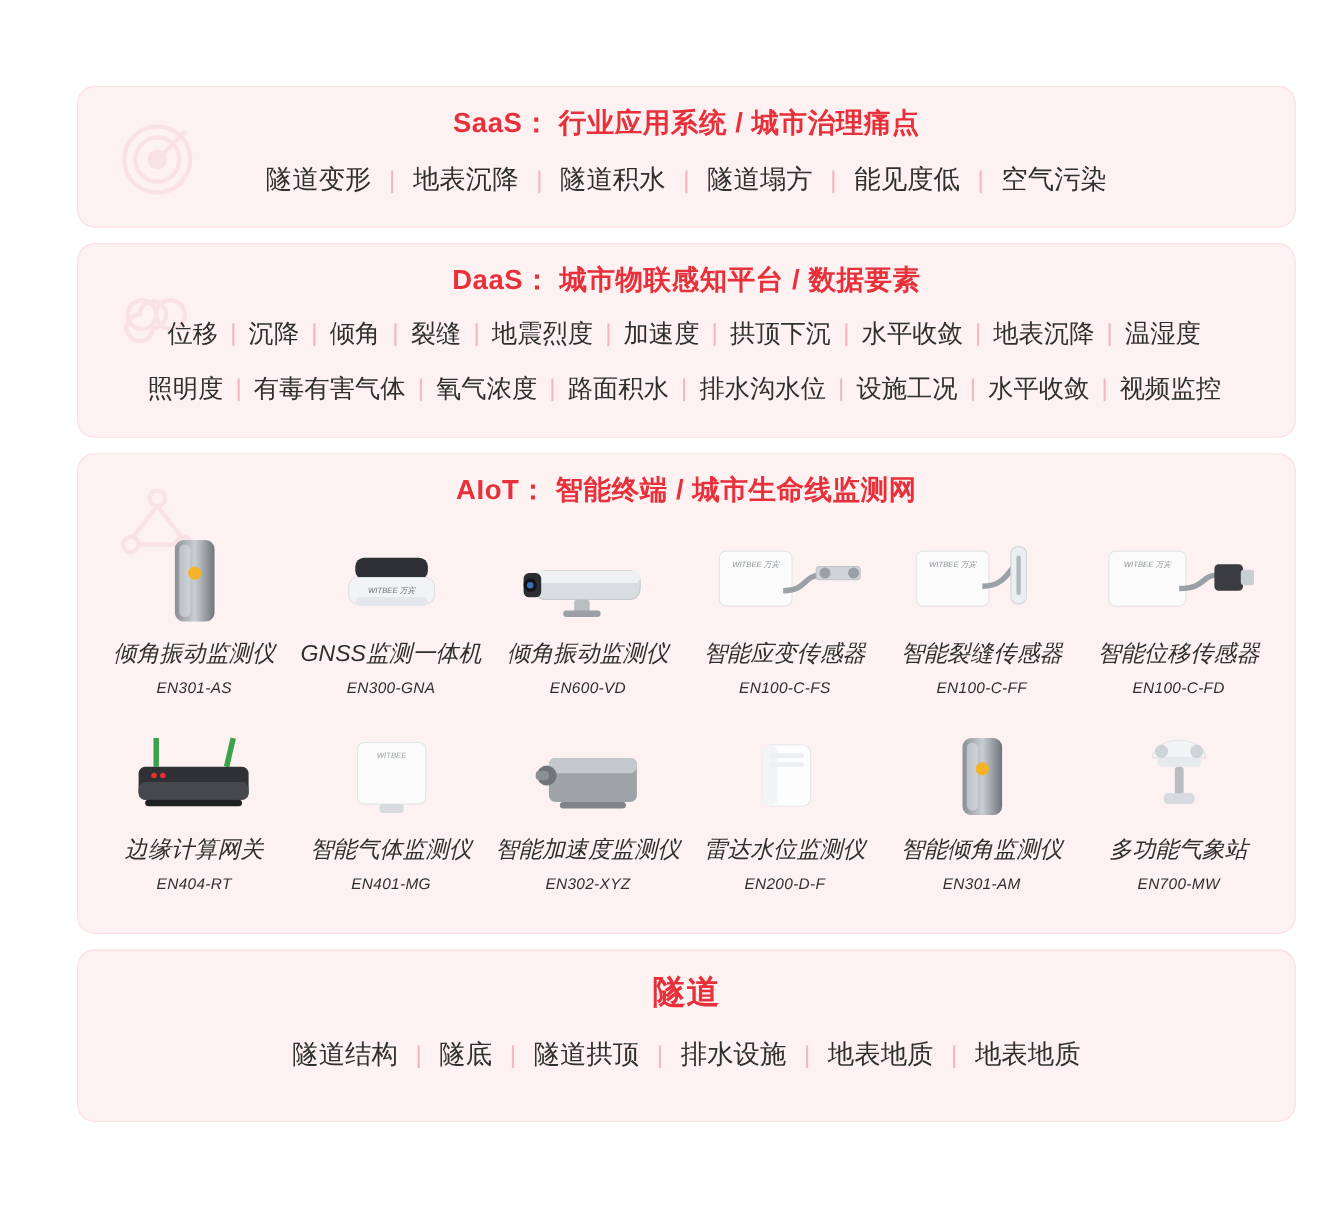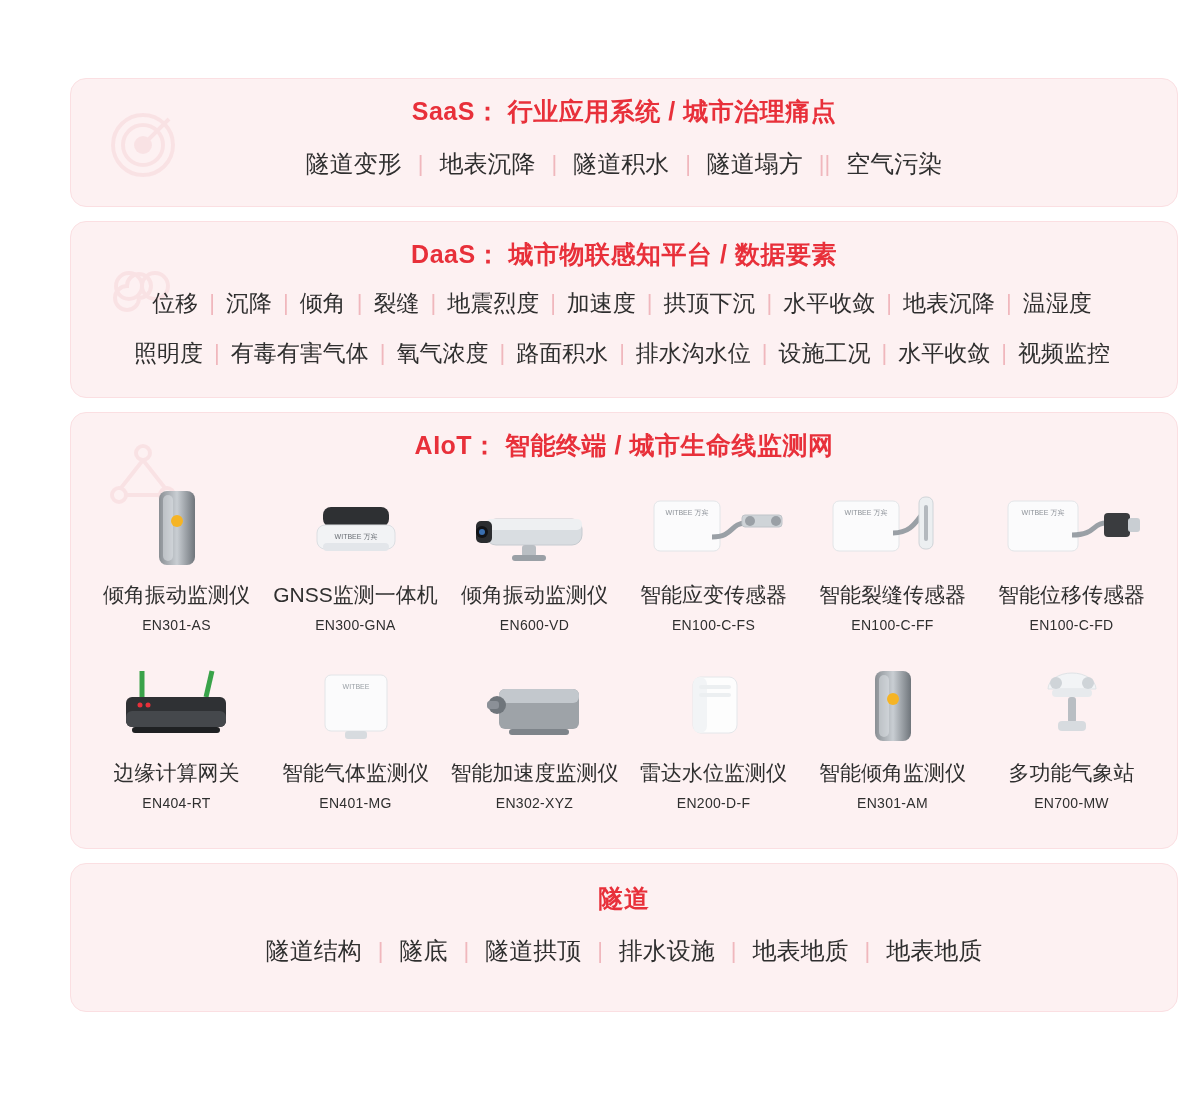--- a/index.html
+++ b/index.html
@@ -92,20 +92,21 @@
     display: grid;
     grid-template-columns: repeat(6, 1fr);
     padding: 6px 16px 20px 16px;
     row-gap: 4px;
   }
   .dev {
     display: flex;
     flex-direction: column;
     align-items: center;
     padding: 6px 2px 10px 2px;
+    font-style: italic;
   }
   .dev-img {
     height: 92px;
     display: flex;
     align-items: center;
     justify-content: center;
     margin-bottom: 6px;
   }
   .dev-name {
     font-size: 21px;
@@ -114,21 +115,21 @@
     white-space: nowrap;
   }
   .dev-model {
     font-size: 14px;
     color: #2f2f2f;
     line-height: 30px;
     letter-spacing: 0.3px;
   }
 
   
-  .bottom .panel-title { font-size: 25px; padding-top: 18px; }
+  .bottom .panel-title { font-size: 30px; padding-top: 18px; }
   .bottom .tagrow { padding-bottom: 38px; }
 </style>
 </head>
 <body>
 
 <div class="page">
 
   <section class="panel">
     <div class="wm">
       <svg width="72" height="72" viewBox="0 0 72 72">
@@ -142,20 +143,21 @@
     <div class="panel-body">
       <div class="tagrow">
         <span class="tag">隧道变形</span>
         <span class="sep">|</span>
         <span class="tag">地表沉降</span>
         <span class="sep">|</span>
         <span class="tag">隧道积水</span>
         <span class="sep">|</span>
         <span class="tag">隧道塌方</span>
         <span class="sep">|</span>
+        <span class="tag">能见度低</span>
         <span class="sep">|</span>
         <span class="tag">空气污染</span>
       </div>
     </div>
   </section>
 
   <section class="panel">
     <div class="wm" style="top:36px;">
       <svg width="72" height="56" viewBox="0 0 72 56">
         <path d="M20 28 a12 12 0 1 1 12 12 a12 12 0 1 1 -12 -12 Z" fill="none" stroke="#f7d7da" stroke-width="4"></path>

